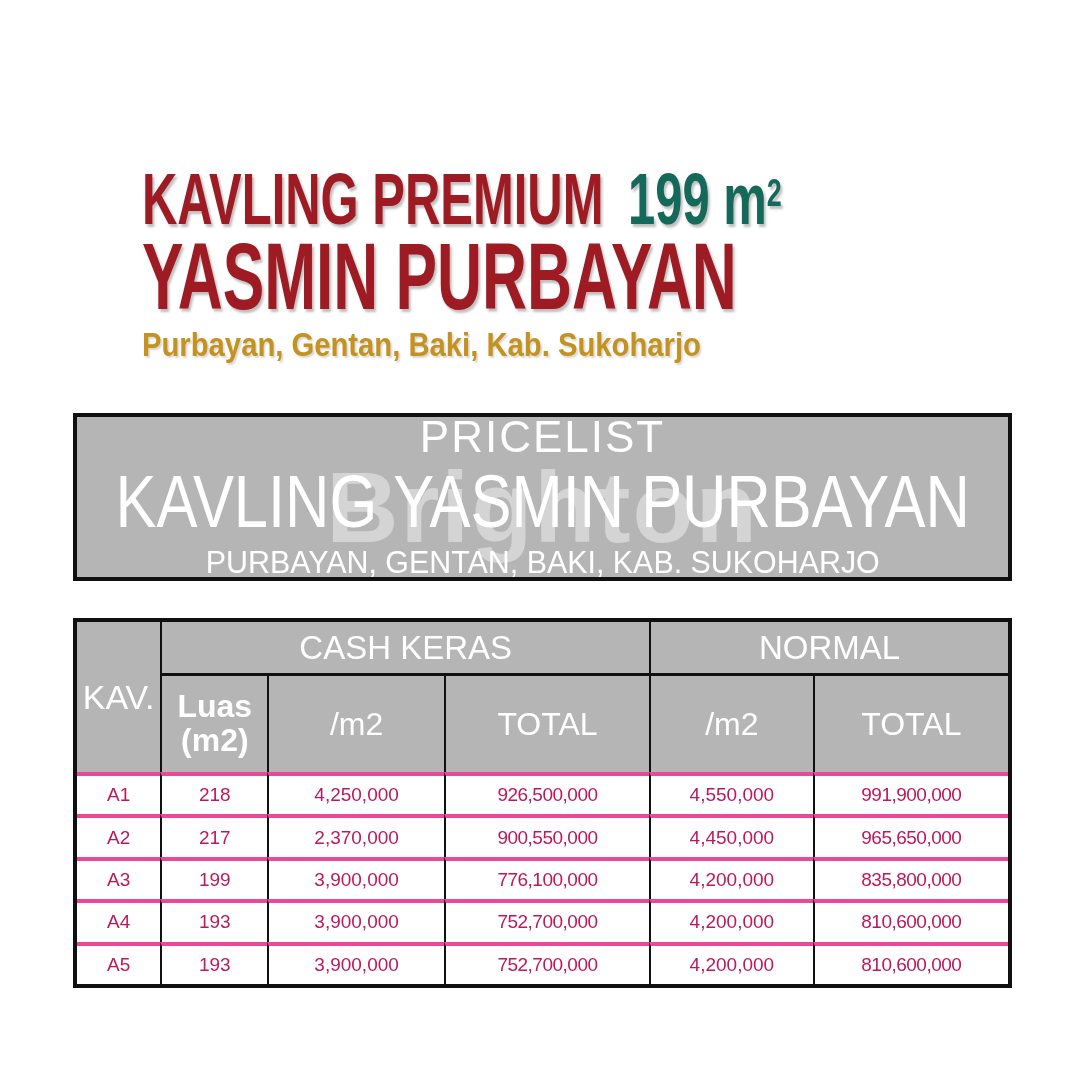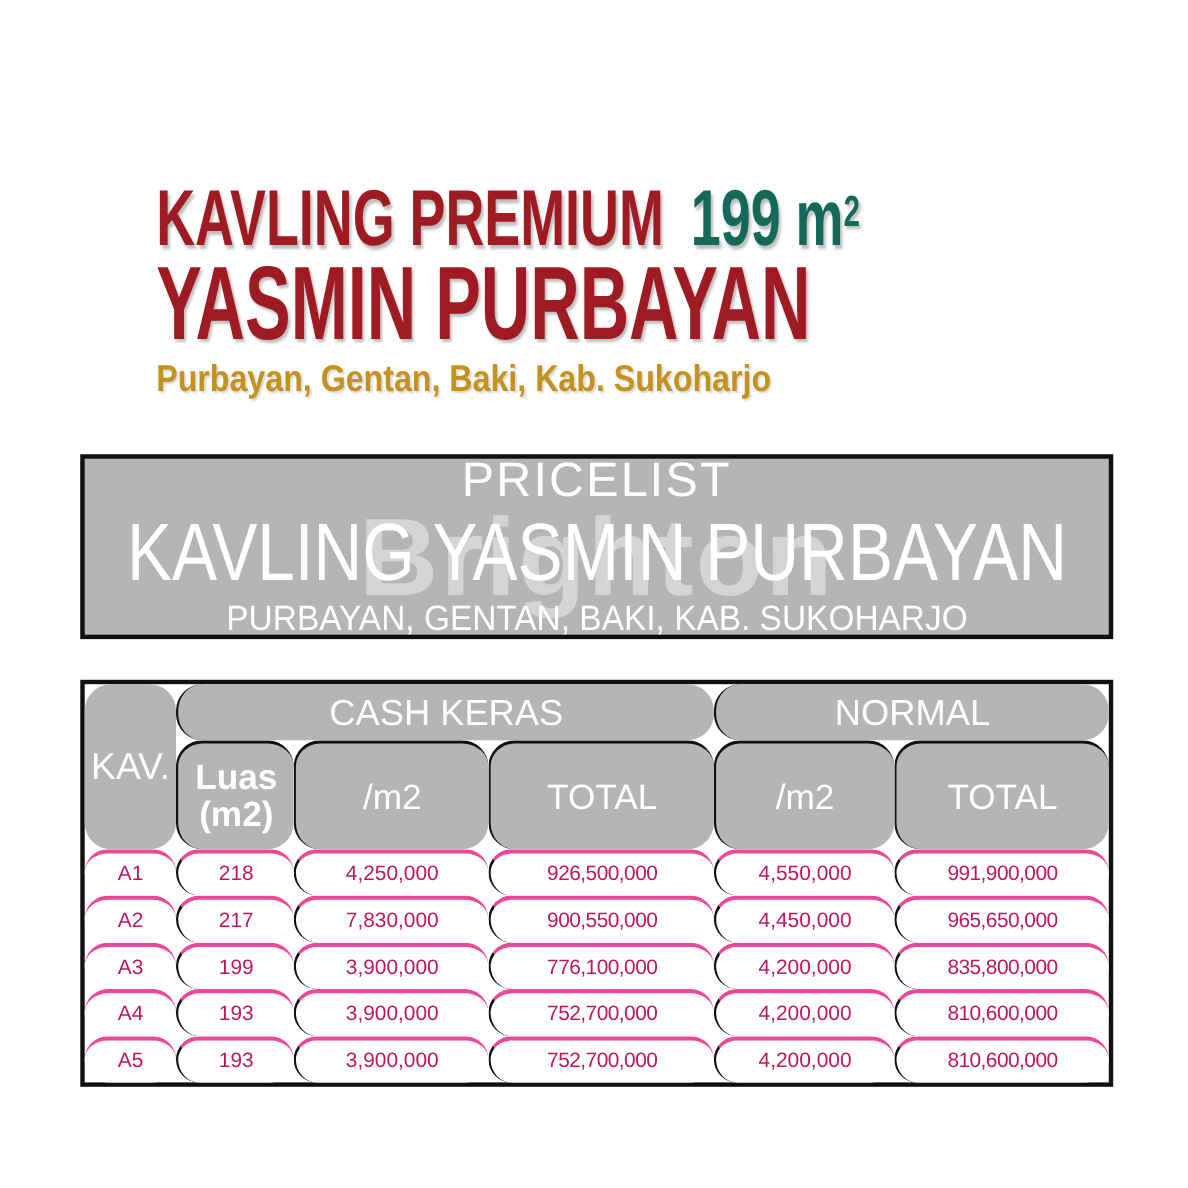--- a/index.html
+++ b/index.html
@@ -55,21 +55,21 @@
   
   .ptable{
     position:absolute;left:73px;top:618px;width:939px;
     box-sizing:border-box;border:4px solid #101010;background:#ffffff;
     display:grid;
     grid-template-columns:84fr 108fr 178fr 207fr 165fr 197fr;
     grid-template-rows:51px 99px repeat(5, 42.4px);
   }
   .cell{
     display:flex;align-items:center;justify-content:center;
-    box-sizing:border-box;overflow:hidden;border-radius:24px;
+    box-sizing:border-box;overflow:hidden;
   }
   .hdr{background:var(--gray);color:#ffffff;font-size:33px;}
   .kavcell{grid-row:1 / 3;grid-column:1;font-size:34px;}
   .g1{grid-column:2 / 5;border-left:2px solid #101010;}
   .g2{grid-column:5 / 7;border-left:2px solid #101010;}
   .h2{border-top:3px solid #101010;border-left:2px solid #101010;font-size:32px;}
   .h2.stack{flex-direction:column;line-height:1.05;font-weight:bold;}
   .d{border-top:4px solid #ec4899;font-size:19px;color:#be185d;background:#ffffff;}
   .d.cleft{border-left:none;}
   .d:not(.cleft){border-left:2px solid #101010;}
@@ -120,21 +120,21 @@
 
     <div class="cell d cleft">A1</div>
     <div class="cell d">218</div>
     <div class="cell d">4,250,000</div>
     <div class="cell d tot">926,500,000</div>
     <div class="cell d">4,550,000</div>
     <div class="cell d tot">991,900,000</div>
 
     <div class="cell d cleft">A2</div>
     <div class="cell d">217</div>
-    <div class="cell d">7,830,000</div>
+    <div class="cell d">2,370,000</div>
     <div class="cell d tot">900,550,000</div>
     <div class="cell d">4,450,000</div>
     <div class="cell d tot">965,650,000</div>
 
     <div class="cell d cleft">A3</div>
     <div class="cell d">199</div>
     <div class="cell d">3,900,000</div>
     <div class="cell d tot">776,100,000</div>
     <div class="cell d">4,200,000</div>
     <div class="cell d tot">835,800,000</div>

